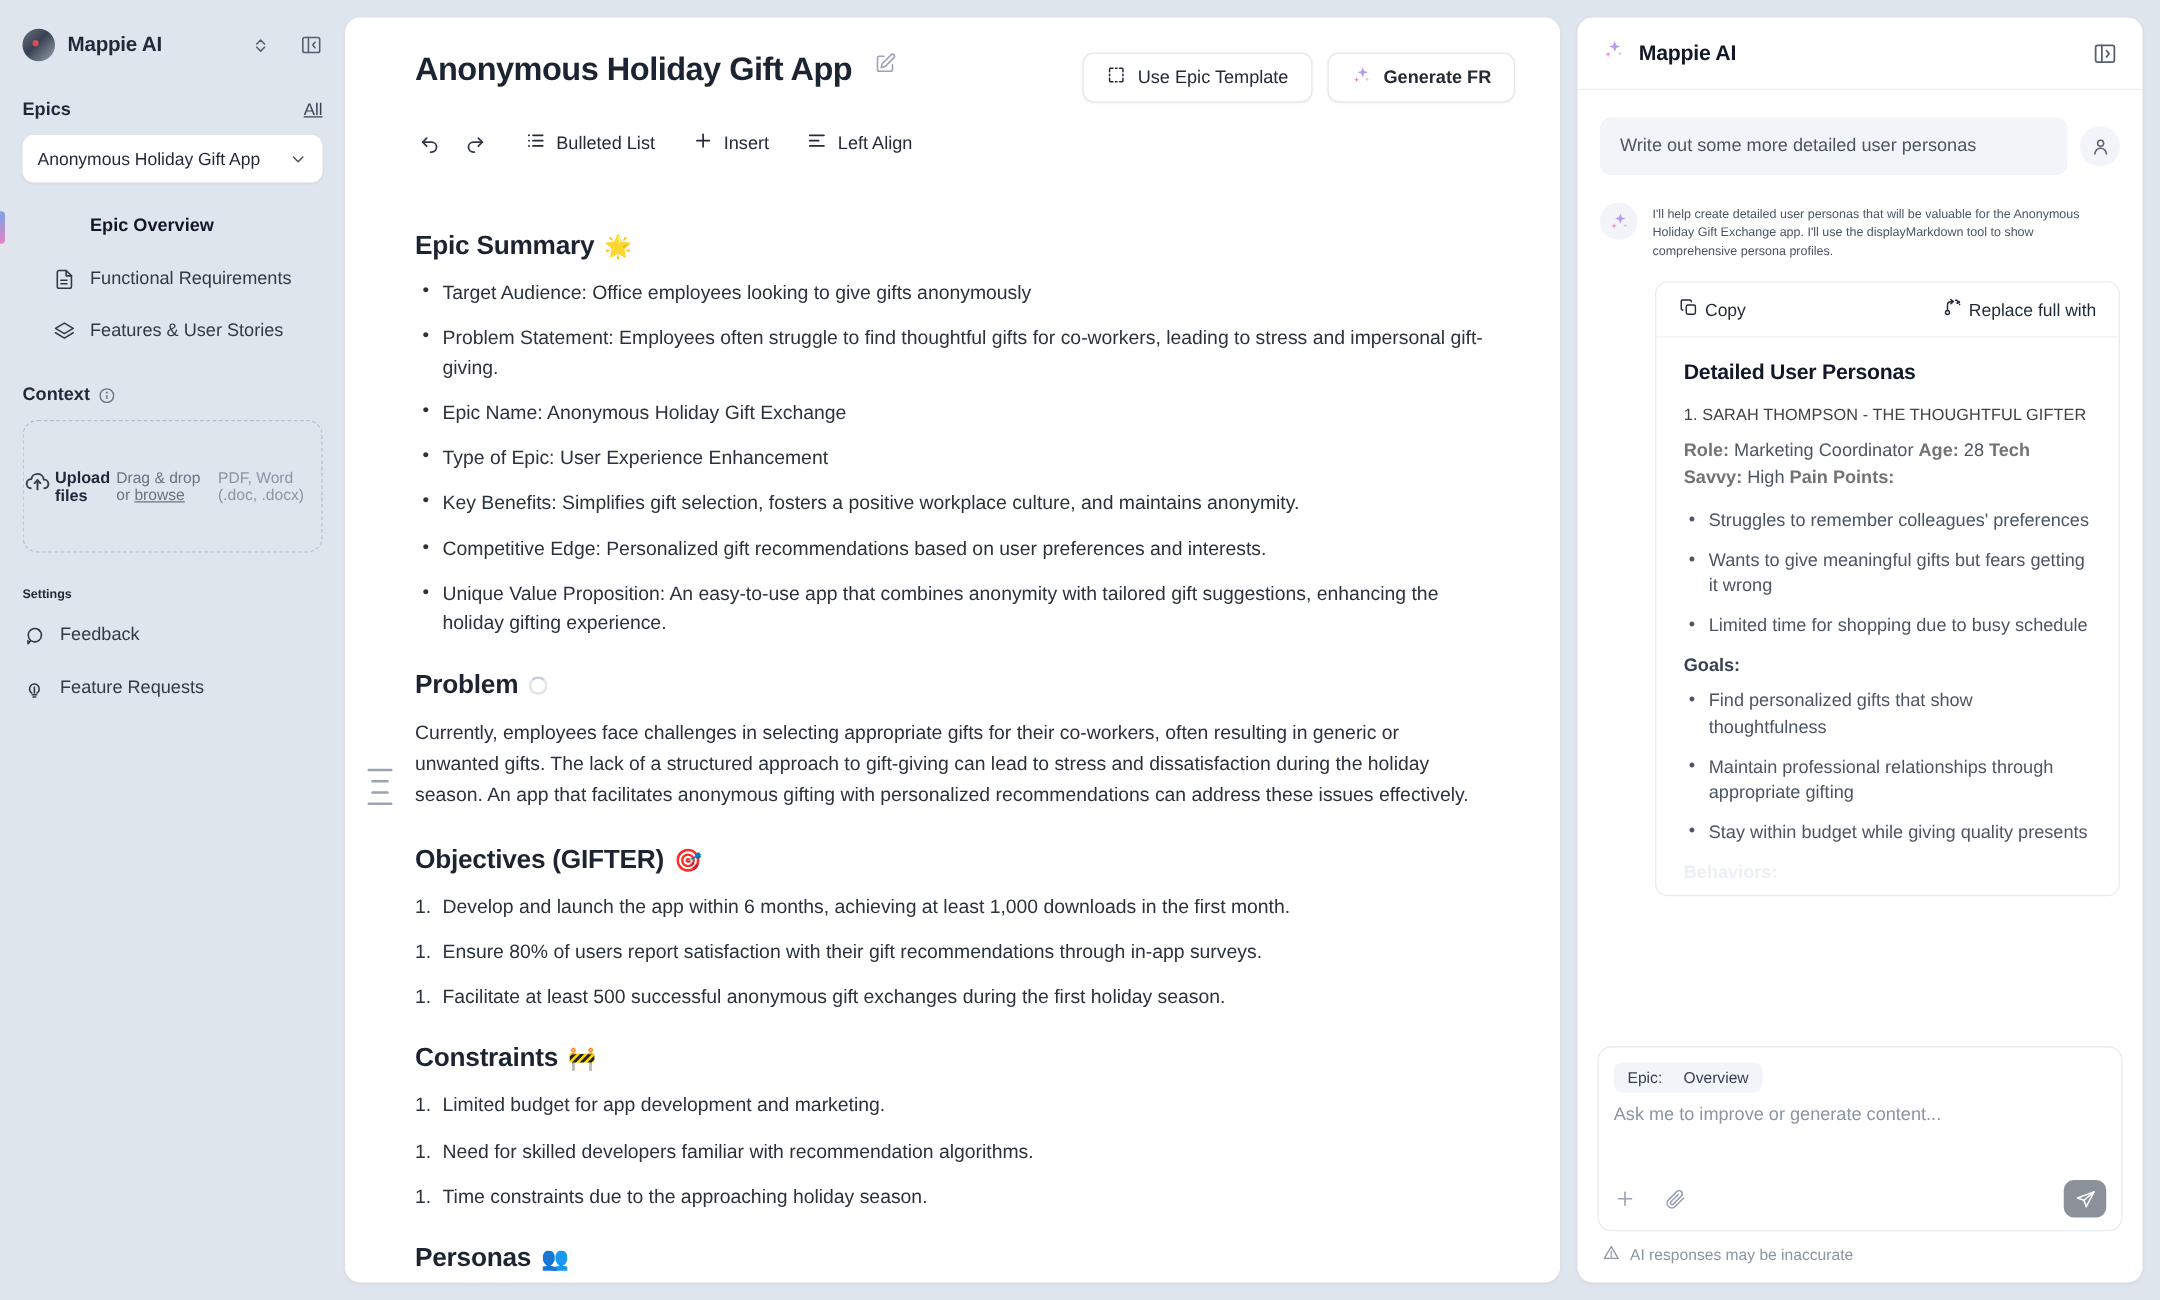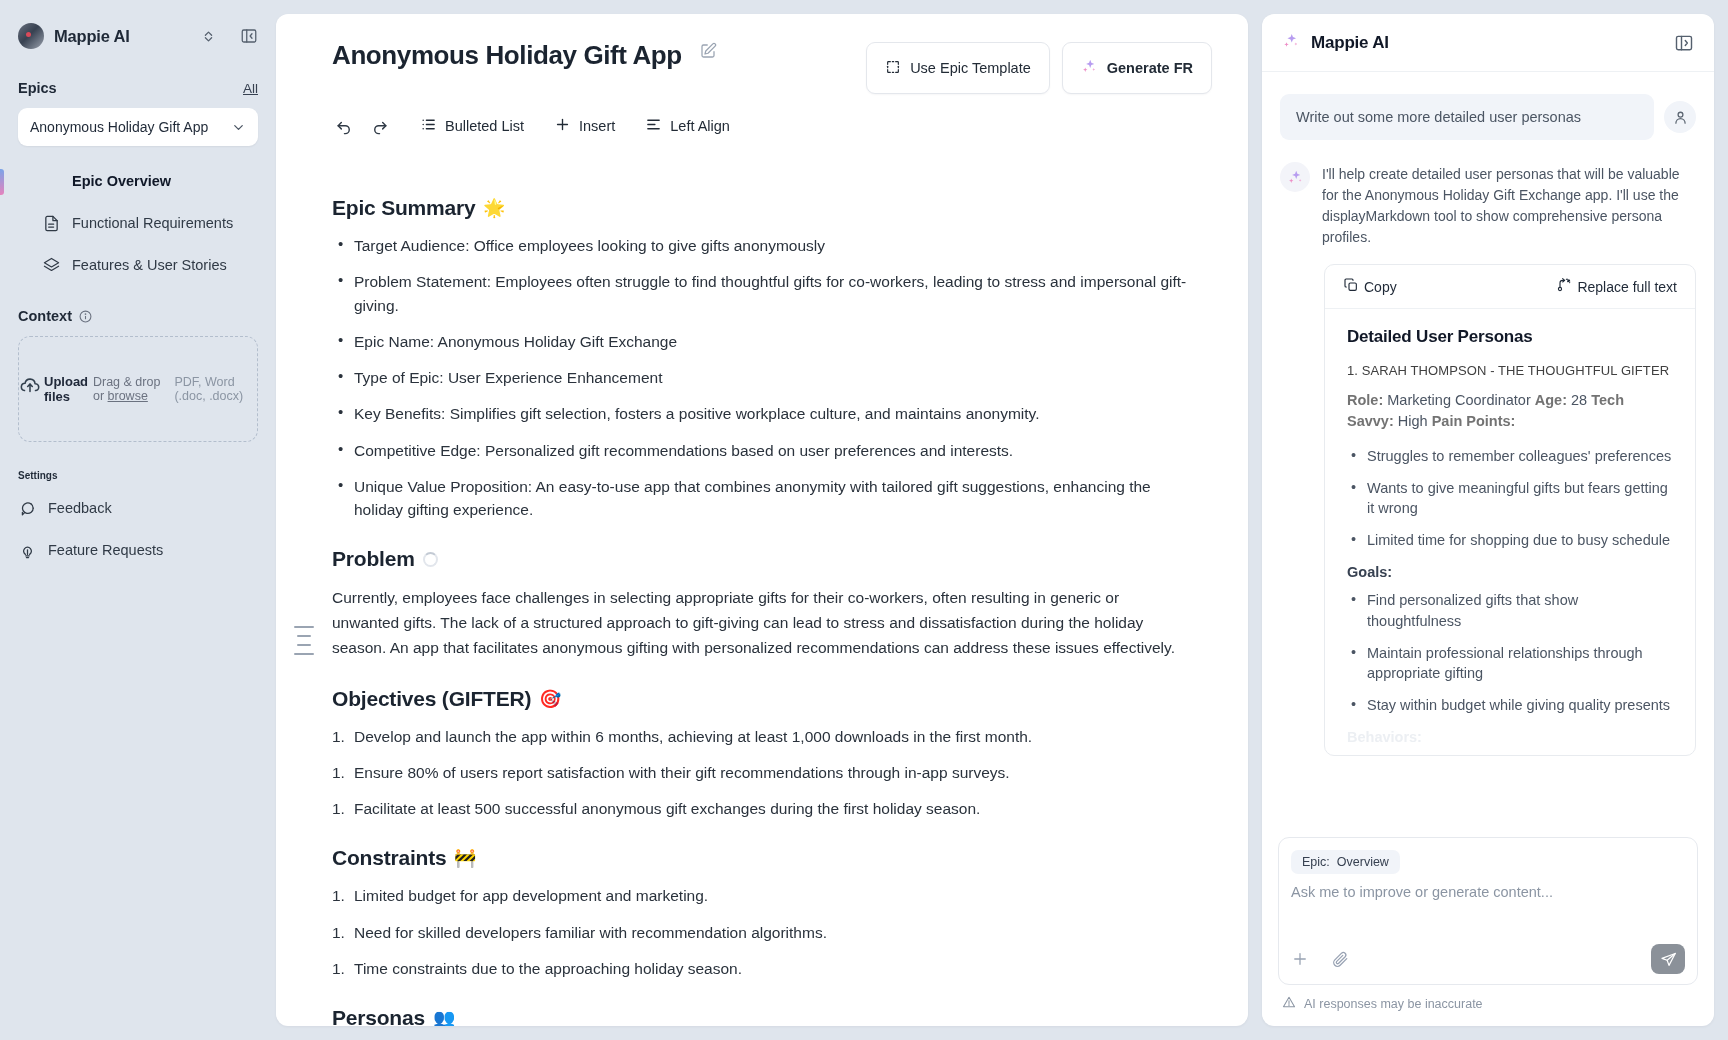--- a/index.html
+++ b/index.html
@@ -128,21 +128,21 @@
     padding: 26px 36px 0 56px;
     display:flex; align-items:flex-start;
   }
   .doc-title {
     font-size: 26px; font-weight: 700; color:#1b2430; letter-spacing:-0.4px;
   }
   .title-edit { margin-left:10px; color:#9aa4b2; display:inline-flex; vertical-align: 4px; cursor:pointer; }
   .hdr-actions { margin-left:auto; display:flex; gap: 12px; padding-top: 2px; }
   .btn {
     display:flex; align-items:center; gap:9px;
-    height: 52px; padding: 0 18px;
+    height: 40px; padding: 0 18px;
     border: 1px solid #e4e7ec; border-radius: 9px;
     background:#fff; cursor:pointer;
     font-size: 14.5px; color:#222b36;
     box-shadow: 0 1px 2px rgba(16,24,40,.04);
   }
   .btn.strong { font-weight: 700; }
 
   .toolbar {
     display:flex; align-items:center; gap: 26px;
     padding: 18px 36px 0 56px;
@@ -244,21 +244,21 @@
     border-radius: 50%;
     background:#f1f4f9;
     display:flex; align-items:center; justify-content:center;
     color:#5c6672;
   }
   .ai-row { display:flex; gap: 12px; margin-top: 22px; }
   .ai-avatar {
     width: 30px; height:30px; flex:0 0 30px; border-radius:50%;
     background:#f3f4f9; display:flex; align-items:center; justify-content:center;
   }
-  .ai-text { font-size: 14px; line-height: 1.5; color:#4b5563; padding-top:2px; }
+  .ai-text { font-size: 10px; line-height: 1.5; color:#4b5563; padding-top:2px; }
 
   .md-card {
     margin: 16px 0 0 44px;
     border: 1px solid #e8ebef;
     border-radius: 10px;
     overflow: hidden;
     background:#fff;
   }
   .md-actions {
     display:flex; align-items:center; justify-content:space-between;
@@ -284,21 +284,21 @@
   .composer {
     border: 1px solid #e6e9ee;
     border-radius: 11px;
     padding: 12px 12px 10px 12px;
     background:#fff;
     min-height: 148px;
     display:flex; flex-direction:column;
     position:relative;
   }
   .chip {
-    display:inline-flex; align-items:flex-start; gap:7px;
+    display:inline-flex; align-items:flex-start; gap:17px;
     background:#f1f4f9; border-radius:7px;
     padding: 5px 11px; font-size:12.5px; color:#4b5563;
     align-self:flex-start;
     cursor:pointer;
   }
   .chip b { color:#374151; font-weight:400; }
   .chip .chip-val { color:#374151; }
   .composer-input {
     margin-top: 10px;
     font-size: 14.5px; color:#8b95a3;
@@ -639,21 +639,21 @@
         <span class="md-act">
           <span>
             <svg width="16" height="16" viewBox="0 0 24 24" fill="none" stroke="currentColor" stroke-width="1.7" stroke-linecap="round" stroke-linejoin="round">
                 <circle cx="6" cy="18" r="2.4"></circle>
                 <path d="M6 15.6V9a4 4 0 0 1 4-4h2"></path>
                 <polyline points="10 2.5 13 5 10 7.5"></polyline>
                 <circle cx="18" cy="6" r="1" stroke-dasharray="2 2"></circle>
                 <path d="M15.5 3.5a4 4 0 0 1 5 5" stroke-dasharray="2 2"></path>
               </svg>
           </span>
-          <span>Replace full text</span>
+          <span>Replace full with</span>
         </span>
       </div>
       <div class="md-body">
         <div class="md-h1">Detailed User Personas</div>
         <div class="md-h2">1. SARAH THOMPSON - THE THOUGHTFUL GIFTER</div>
         <div class="md-p">
           <b>Role:</b>
           <span>Marketing Coordinator</span>
           <b>Age:</b>
           <span>28</span>

